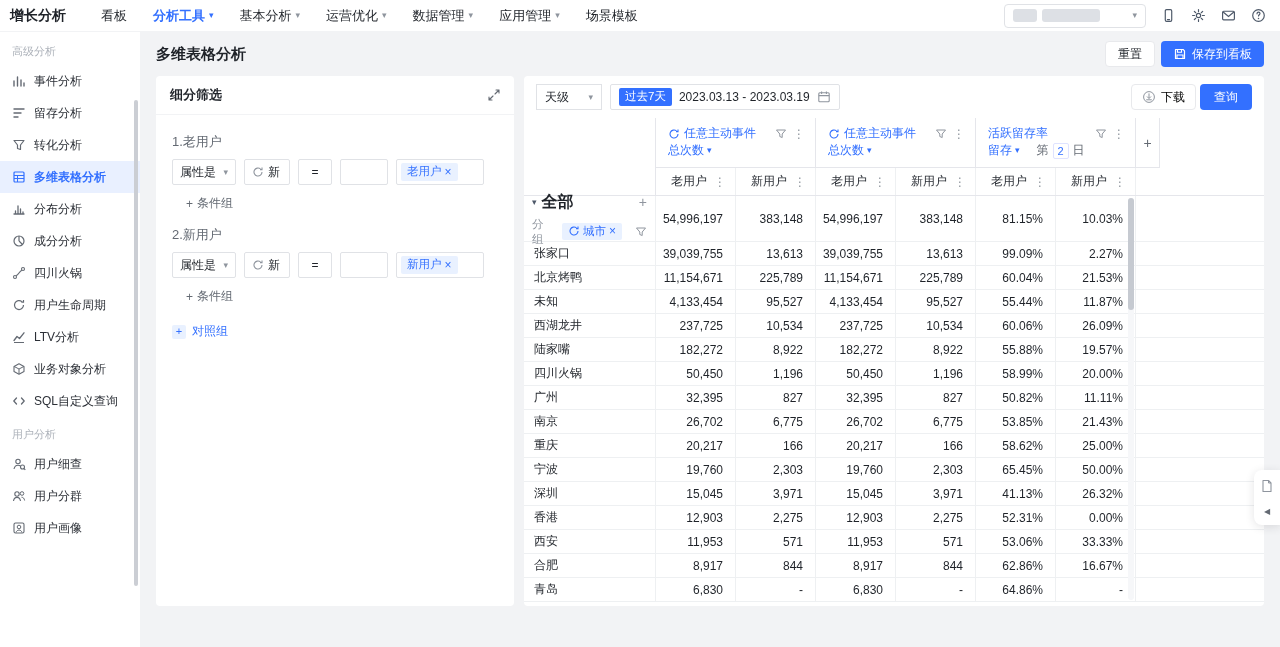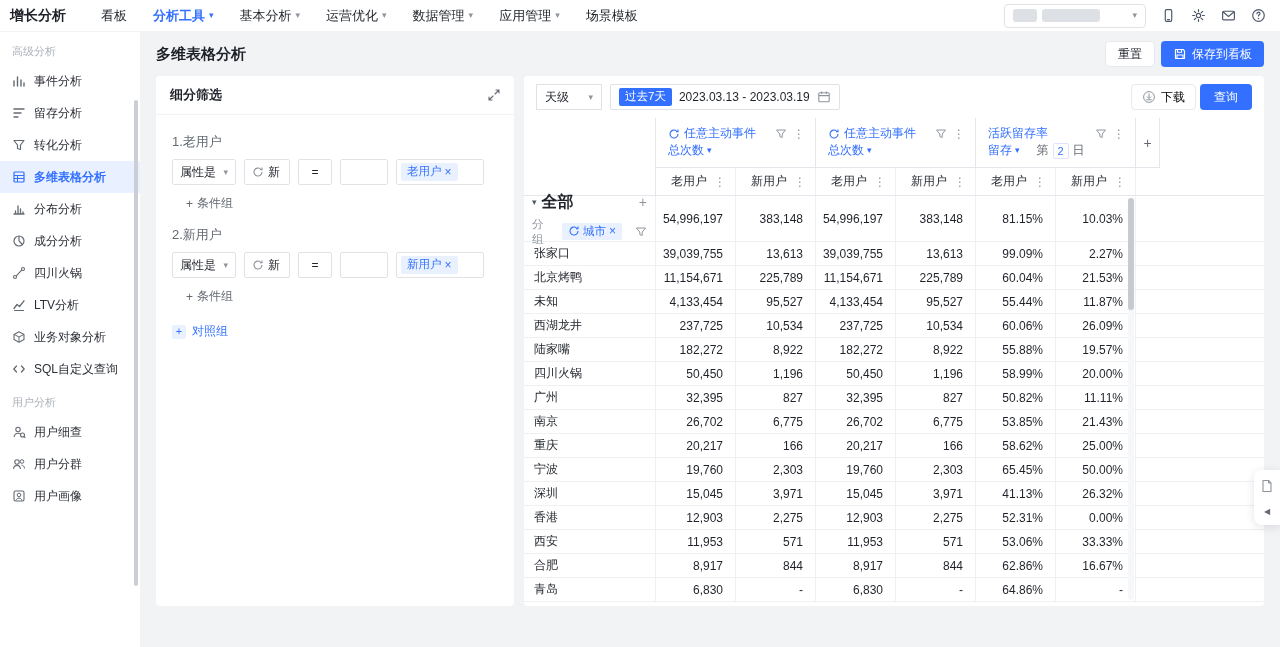--- a/index.html
+++ b/index.html
@@ -248,20 +248,28 @@
               <circle cx="3" cy="11" r="1.5" stroke="currentColor" fill="none" stroke-width="1.1"></circle>
               <circle cx="11" cy="3" r="1.5" stroke="currentColor" fill="none" stroke-width="1.1"></circle>
               <path d="M4.2 9.8C7 8 7 6 9.8 4.2" stroke="currentColor" fill="none" stroke-width="1.2"></path>
             </svg>
           </span>
           <span>四川火锅</span>
         </div>
         <div class="side-item">
           <span class="icn sm">
             <svg viewBox="0 0 14 14">
+              <path d="M11.5 7a4.5 4.5 0 1 1-1.6-3.4M11.5 2v2.2H9.3" stroke="currentColor" fill="none" stroke-width="1.2"></path>
+            </svg>
+          </span>
+          <span>用户生命周期</span>
+        </div>
+        <div class="side-item">
+          <span class="icn sm">
+            <svg viewBox="0 0 14 14">
               <path d="M2 10.5l3-4 2.5 2L12 2.8" stroke="currentColor" fill="none" stroke-width="1.3" stroke-linecap="round" stroke-linejoin="round"></path>
               <path d="M2 12.5h10" stroke="currentColor" stroke-width="1"></path>
             </svg>
           </span>
           <span>LTV分析</span>
         </div>
         <div class="side-item">
           <span class="icn sm">
             <svg viewBox="0 0 14 14">
               <path d="M7 1.8L12 4.4v5.2L7 12.2 2 9.6V4.4z" stroke="currentColor" fill="none" stroke-width="1.1" stroke-linejoin="round"></path>

